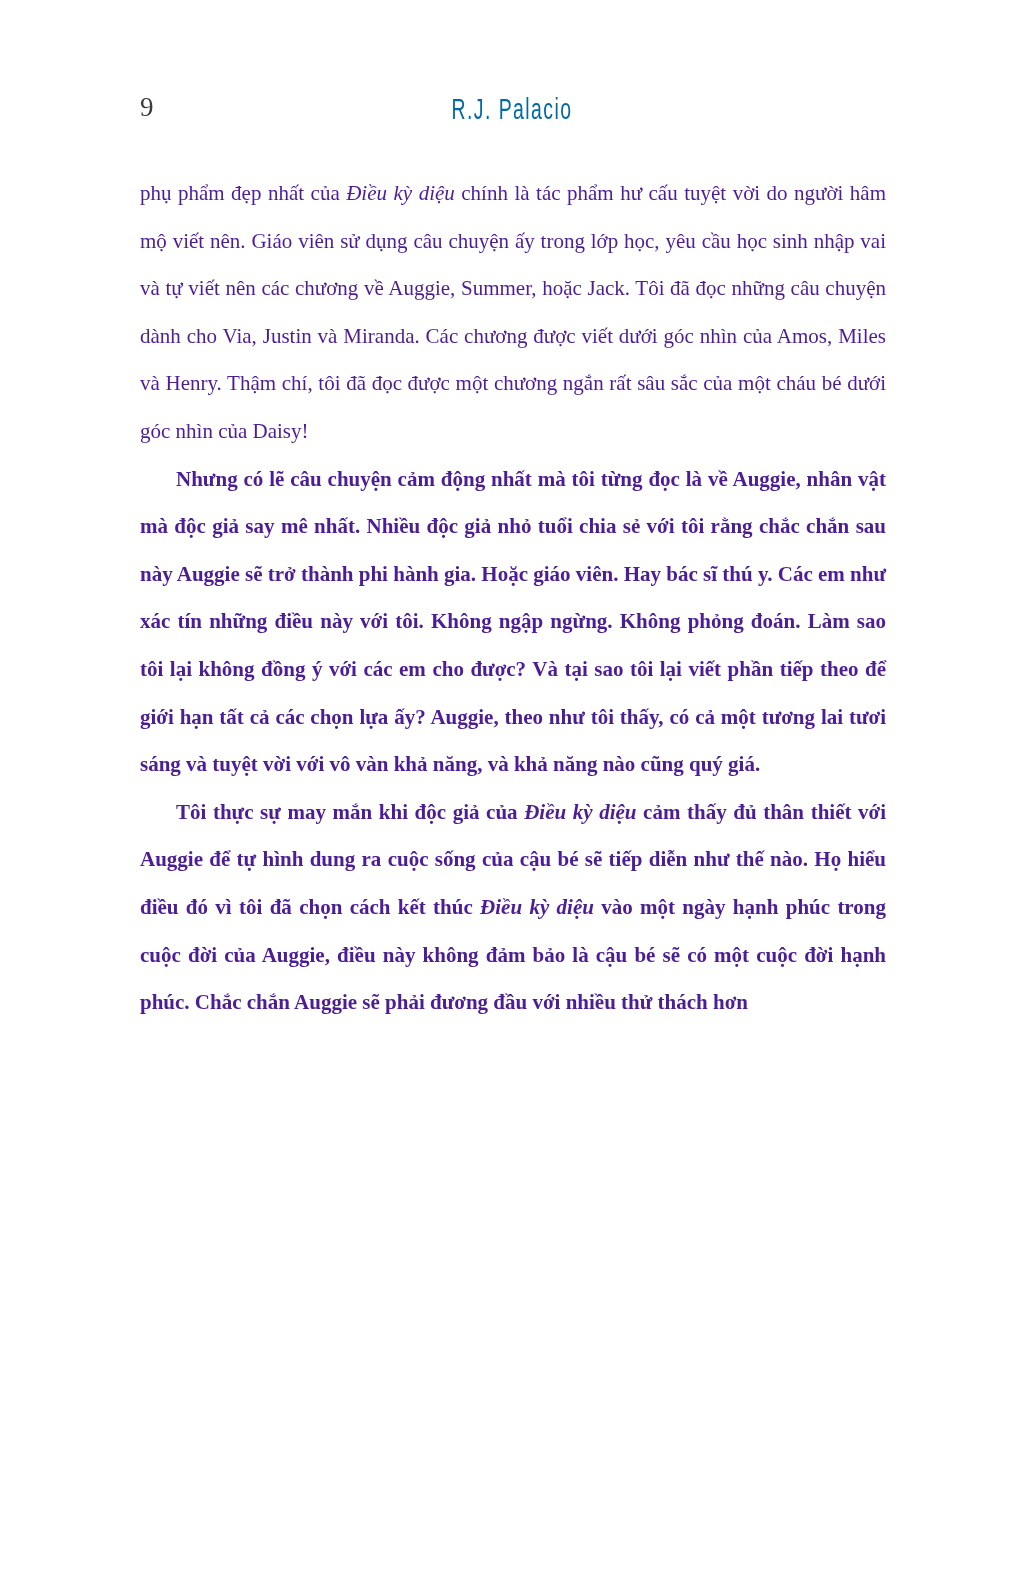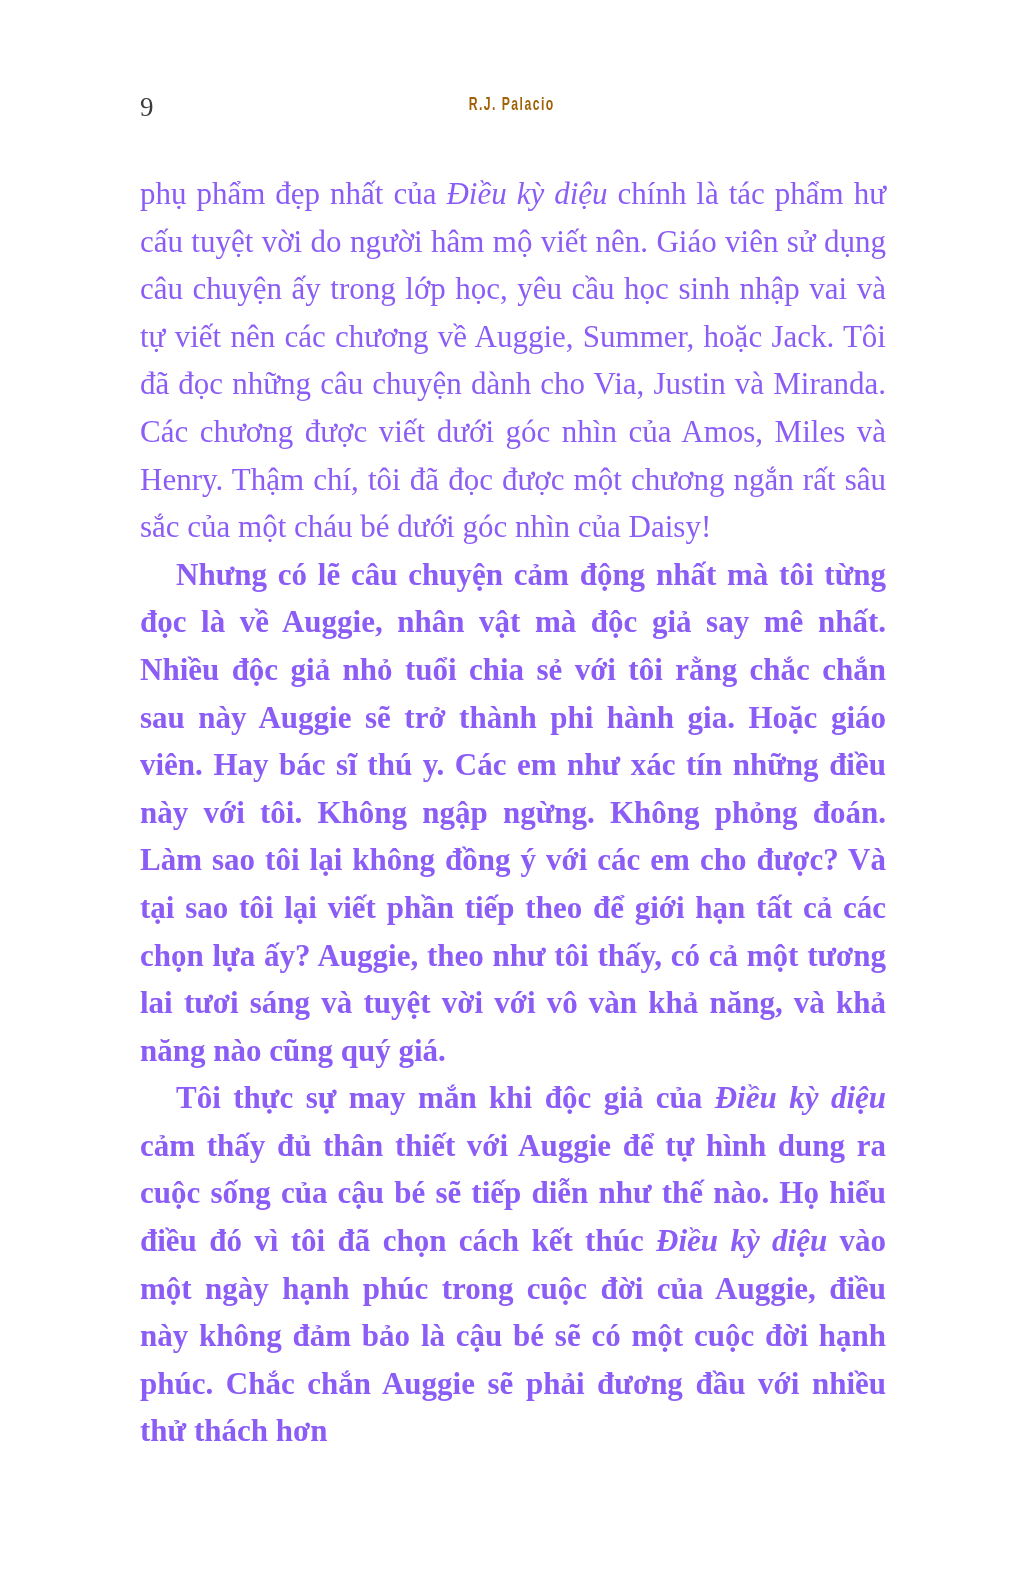--- a/index.html
+++ b/index.html
@@ -31,38 +31,38 @@
     color: #3c3c3c;
     letter-spacing: 1px;
   }
   .running-title {
     position: absolute;
     left: 0;
     right: 0;
     top: 2px;
     text-align: center;
     font-family: "Liberation Sans", sans-serif;
-    font-size: 17px;
-    font-weight: 700;
-    color: #a16207;
+    font-size: 27px;
+    font-weight: 400;
+    color: #0369a1;
     letter-spacing: 2px;
   }
   .running-title .squeeze {
     display: inline-block;
     transform: scaleX(0.72) scaleY(1.12);
     transform-origin: center;
   }
   .text-block {
     position: absolute;
     top: 170px;
     left: 140px;
     width: 746px;
-    font-size: 31px;
+    font-size: 21px;
     line-height: 47.6px;
-    color: #8b5cf6;
+    color: #4c1d95;
     text-align: justify;
   }
   .para {
     margin: 0;
     text-indent: 0;
   }
   .para.indent {
     text-indent: 36px;
     font-weight: bold;
   }

